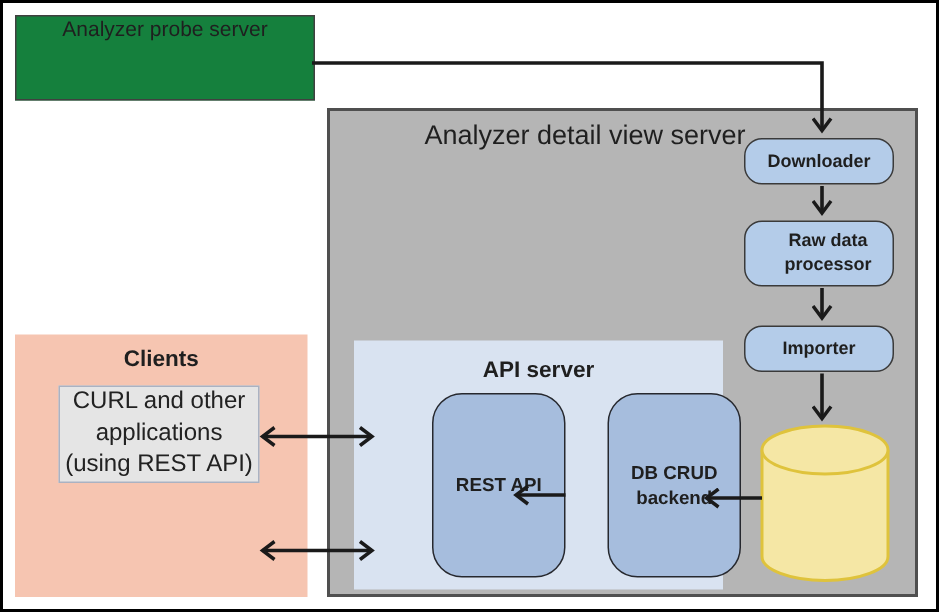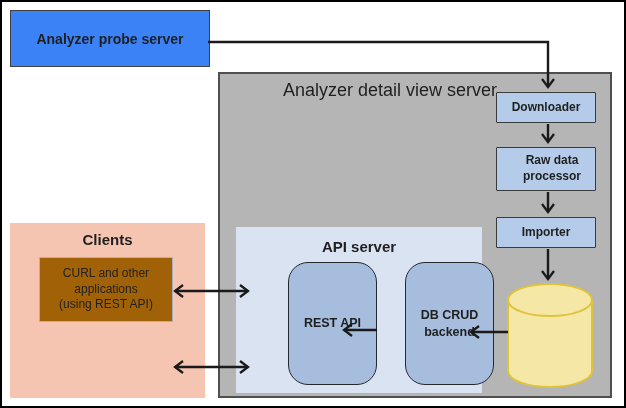--- a/index.html
+++ b/index.html
@@ -10,38 +10,38 @@
     background:#ffffff;
     border:2px solid #000000;
     font-family:"Liberation Sans", sans-serif;
     color:#1f1f1f;
     overflow:hidden;
   }
   .abs{position:absolute;}
   
   .probe{
     left:8px;top:8px;width:198px;height:55px;
-    background:#3b82f6;border:1.5px solid #404040;
-    display:flex;align-items:center;justify-content:center;
-    font-weight:bold;font-size:14px;
+    background:#15803d;border:1.5px solid #404040;
+    display:flex;justify-content:center;
+    font-weight:normal;font-size:14px;
   }
   
   .gray{
     left:216px;top:70px;width:394px;height:326px;
     background:#b5b5b5;border:2px solid #4f4f4f;
     box-sizing:border-box;
   }
   .detail-title{
     left:216px;top:78px;width:344px;
     text-align:center;font-weight:normal;font-size:18px;
   }
   
   .pipe{
     left:494px;width:100px;
-    background:#b4cce9;border:1.5px solid #3a3a3a;border-radius:1px;
+    background:#b4cce9;border:1.5px solid #3a3a3a;border-radius:12px;
     box-sizing:border-box;
     display:flex;align-items:center;justify-content:center;
     font-weight:bold;font-size:12px;text-align:center;
     white-space:pre-line;line-height:1.3;
   }
   .downloader{top:90px;height:31px;}
   .rawproc{top:145px;height:44px;padding-left:12px;}
   .importer{top:215px;height:31px;}
   
   .api{left:234px;top:225px;width:246px;height:166px;background:#d9e3f1;}
@@ -54,24 +54,24 @@
     font-weight:bold;font-size:12.5px;text-align:center;
     white-space:pre-line;line-height:1.3;
   }
   .rest{left:248px;top:260px;margin-left:38px;}
   .crud{left:355px;top:260px;margin-left:48px;}
   
   .clients-box{left:8px;top:221px;width:195px;height:175px;background:#f6c5b1;}
   .clients-title{left:8px;top:229px;width:195px;text-align:center;font-weight:bold;font-size:15px;}
   .cbox{
     left:37px;width:134px;
-    background:#a16207;border:1px solid #aab2c2;
+    background:#e5e5e5;border:1px solid #aab2c2;
     box-sizing:border-box;
     display:flex;align-items:center;justify-content:center;
-    font-size:12px;text-align:center;white-space:pre-line;line-height:1.3;
+    font-size:16px;text-align:center;white-space:pre-line;line-height:1.3;
     color:#222222;
   }
   .curl{top:255px;height:65px;}
   .perl{top:336px;height:47px;}
   
   .db-label{left:506px;top:332px;width:84px;text-align:center;font-weight:bold;font-size:13px;}
   
   .overlay{left:0;top:0;width:622px;height:404px;pointer-events:none;}
 </style>
 </head>

